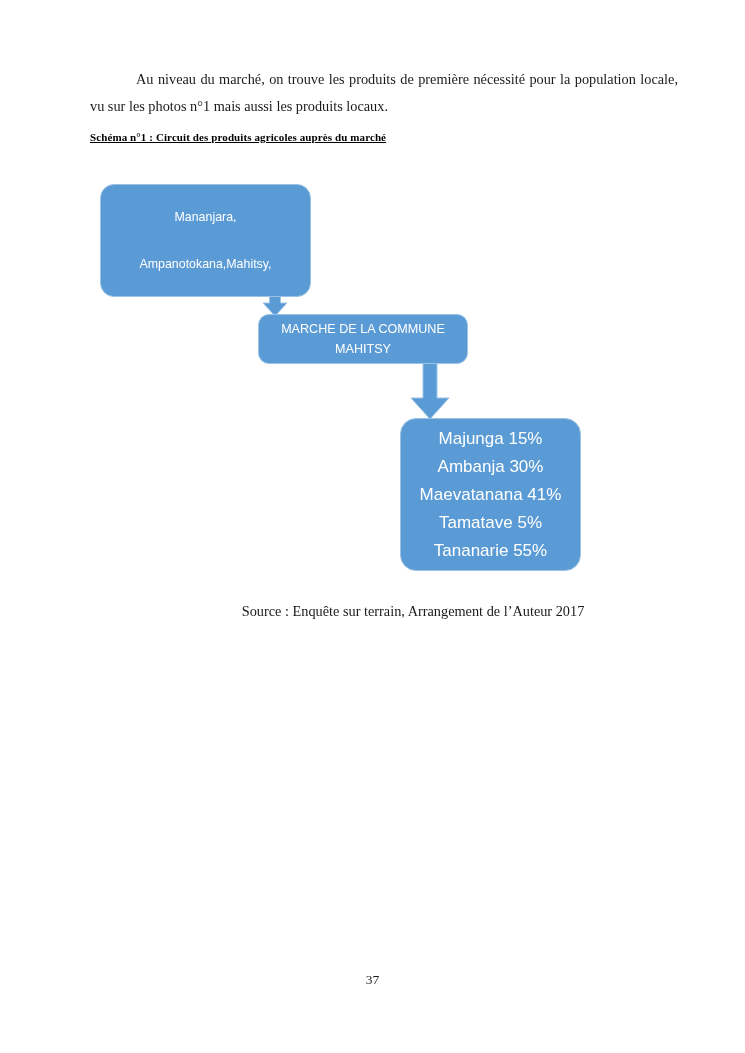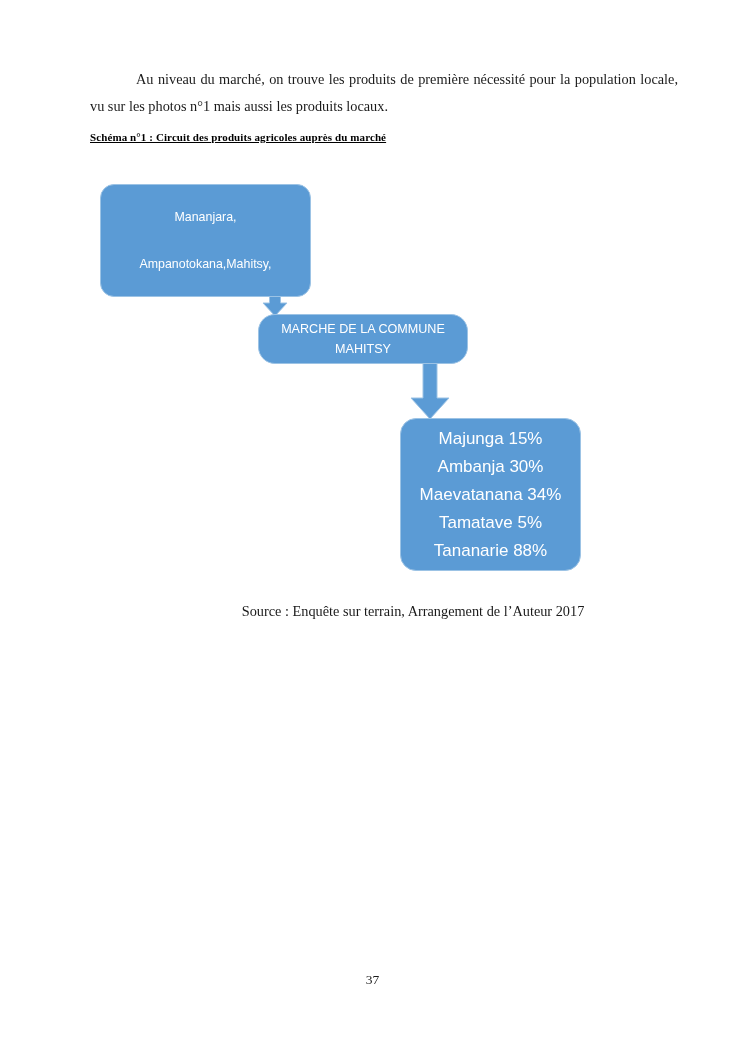--- a/index.html
+++ b/index.html
@@ -118,21 +118,21 @@
     gap: 24px;
   }
 
   #node-market {
     left: 258px;
     top: 314px;
     width: 210px;
     height: 50px;
     font-size: 12.6px;
     line-height: 20px;
-    border-radius: 17px;
+    border-radius: 11px;
   }
 
   #node-destinations {
     left: 400px;
     top: 418px;
     width: 181px;
     height: 153px;
     font-size: 17px;
     line-height: 28px;
     border-radius: 16px;
@@ -172,23 +172,23 @@
     </div>
 
     <div class="node" id="node-market">
       <span class="line">MARCHE DE LA COMMUNE</span>
       <span class="line">MAHITSY</span>
     </div>
 
     <div class="node" id="node-destinations">
       <span class="line">Majunga 15%</span>
       <span class="line">Ambanja 30%</span>
-      <span class="line">Maevatanana 34%</span>
+      <span class="line">Maevatanana 41%</span>
       <span class="line">Tamatave 5%</span>
-      <span class="line">Tananarie 88%</span>
+      <span class="line">Tananarie 55%</span>
     </div>
 
   </div>
 
   <div class="para" id="source-line">Source : Enquête sur terrain, Arrangement de l’Auteur 2017</div>
 
 
   <div id="page-number">37</div>
 
 </div>

